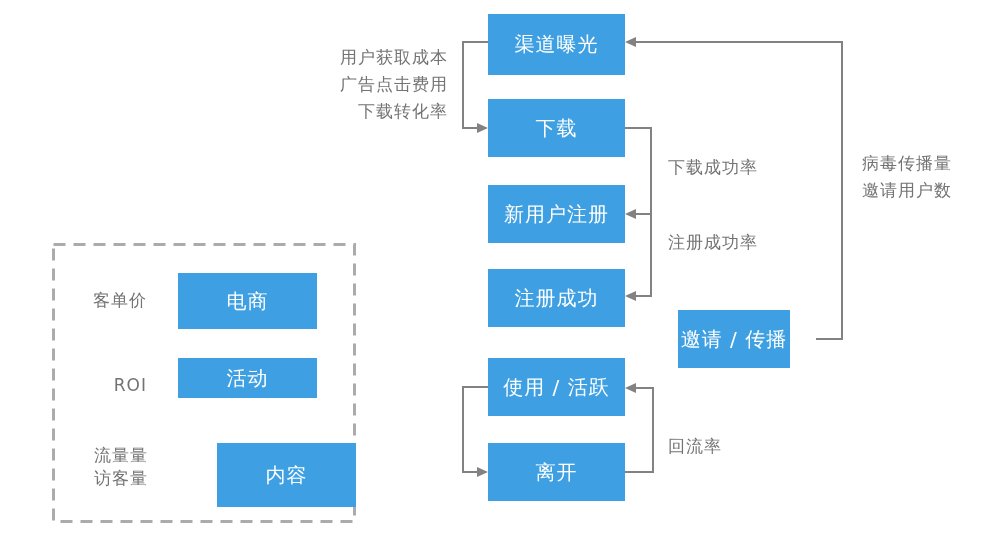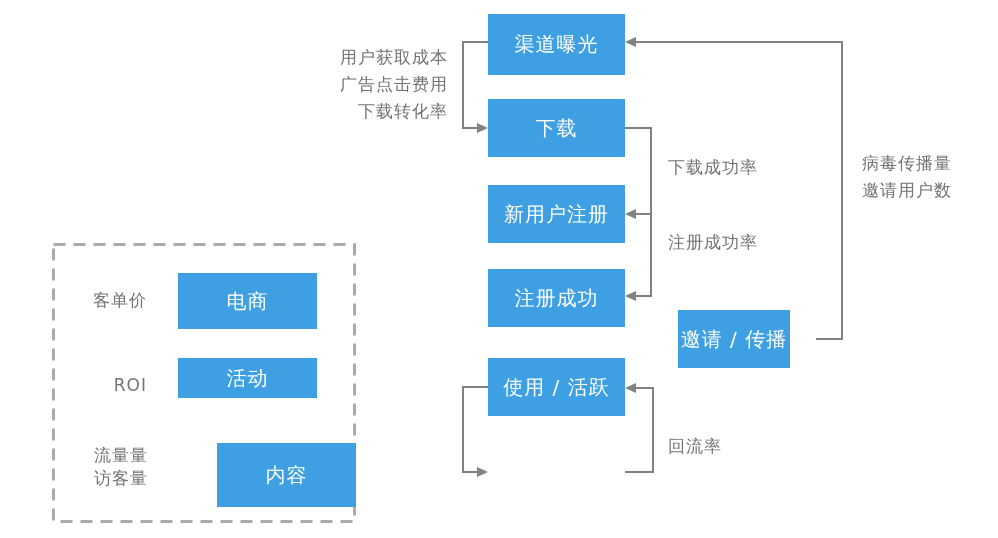--- a/index.html
+++ b/index.html
@@ -65,20 +65,21 @@
   <div class="node" style="left:488px;top:14px;width:137px;height:61px;">渠道曝光</div>
 
   <div class="node" style="left:488px;top:99px;width:137px;height:58px;">下载</div>
 
   <div class="node" style="left:488px;top:185px;width:137px;height:58px;">新用户注册</div>
 
   <div class="node" style="left:488px;top:269px;width:137px;height:58px;">注册成功</div>
 
   <div class="node" style="left:488px;top:358px;width:137px;height:58px;">使用 / 活跃</div>
 
+  <div class="node" style="left:488px;top:443px;width:137px;height:58px;">离开</div>
 
   <div class="node" style="left:678px;top:310px;width:112px;height:58px;">邀请 / 传播</div>
 
   <div class="node" style="left:178px;top:273px;width:139px;height:56px;">电商</div>
 
   <div class="node" style="left:178px;top:358px;width:139px;height:40px;">活动</div>
 
   <div class="node" style="left:178px;top:443px;width:139px;height:64px;margin-left:39px;">内容</div>
 
   <div class="metric ra" style="left:248px;top:44px;width:200px;">用户获取成本

